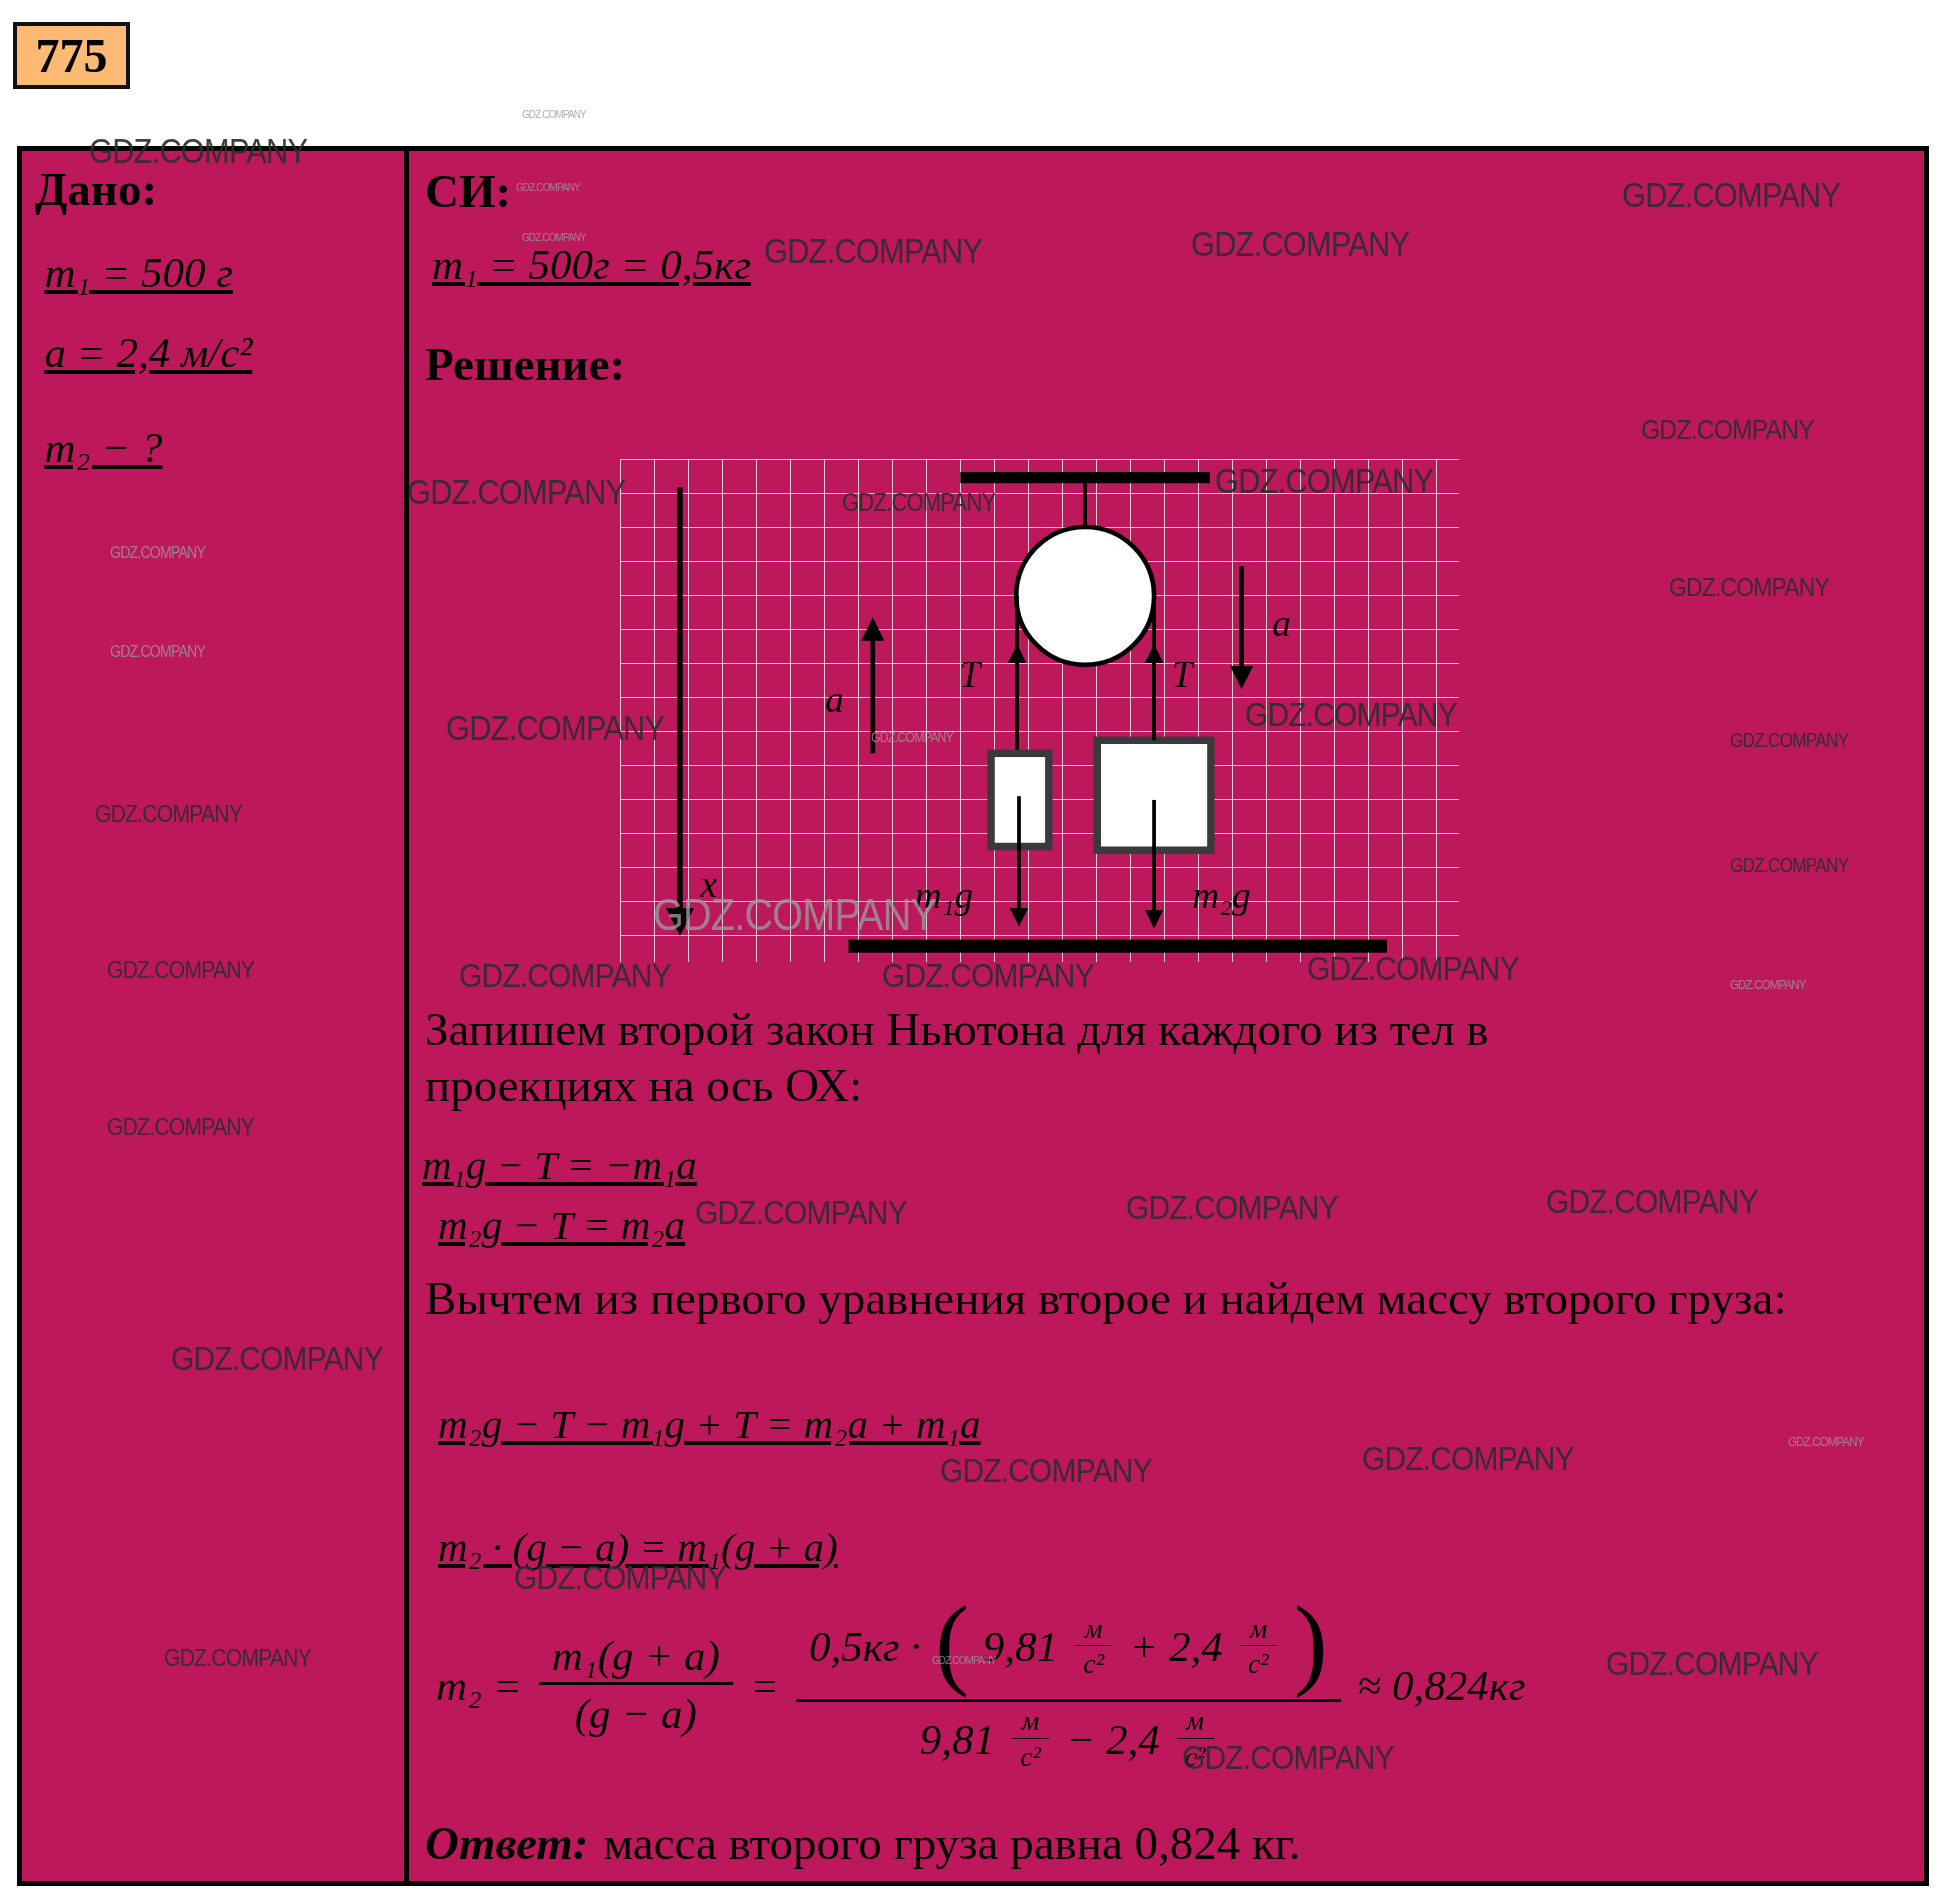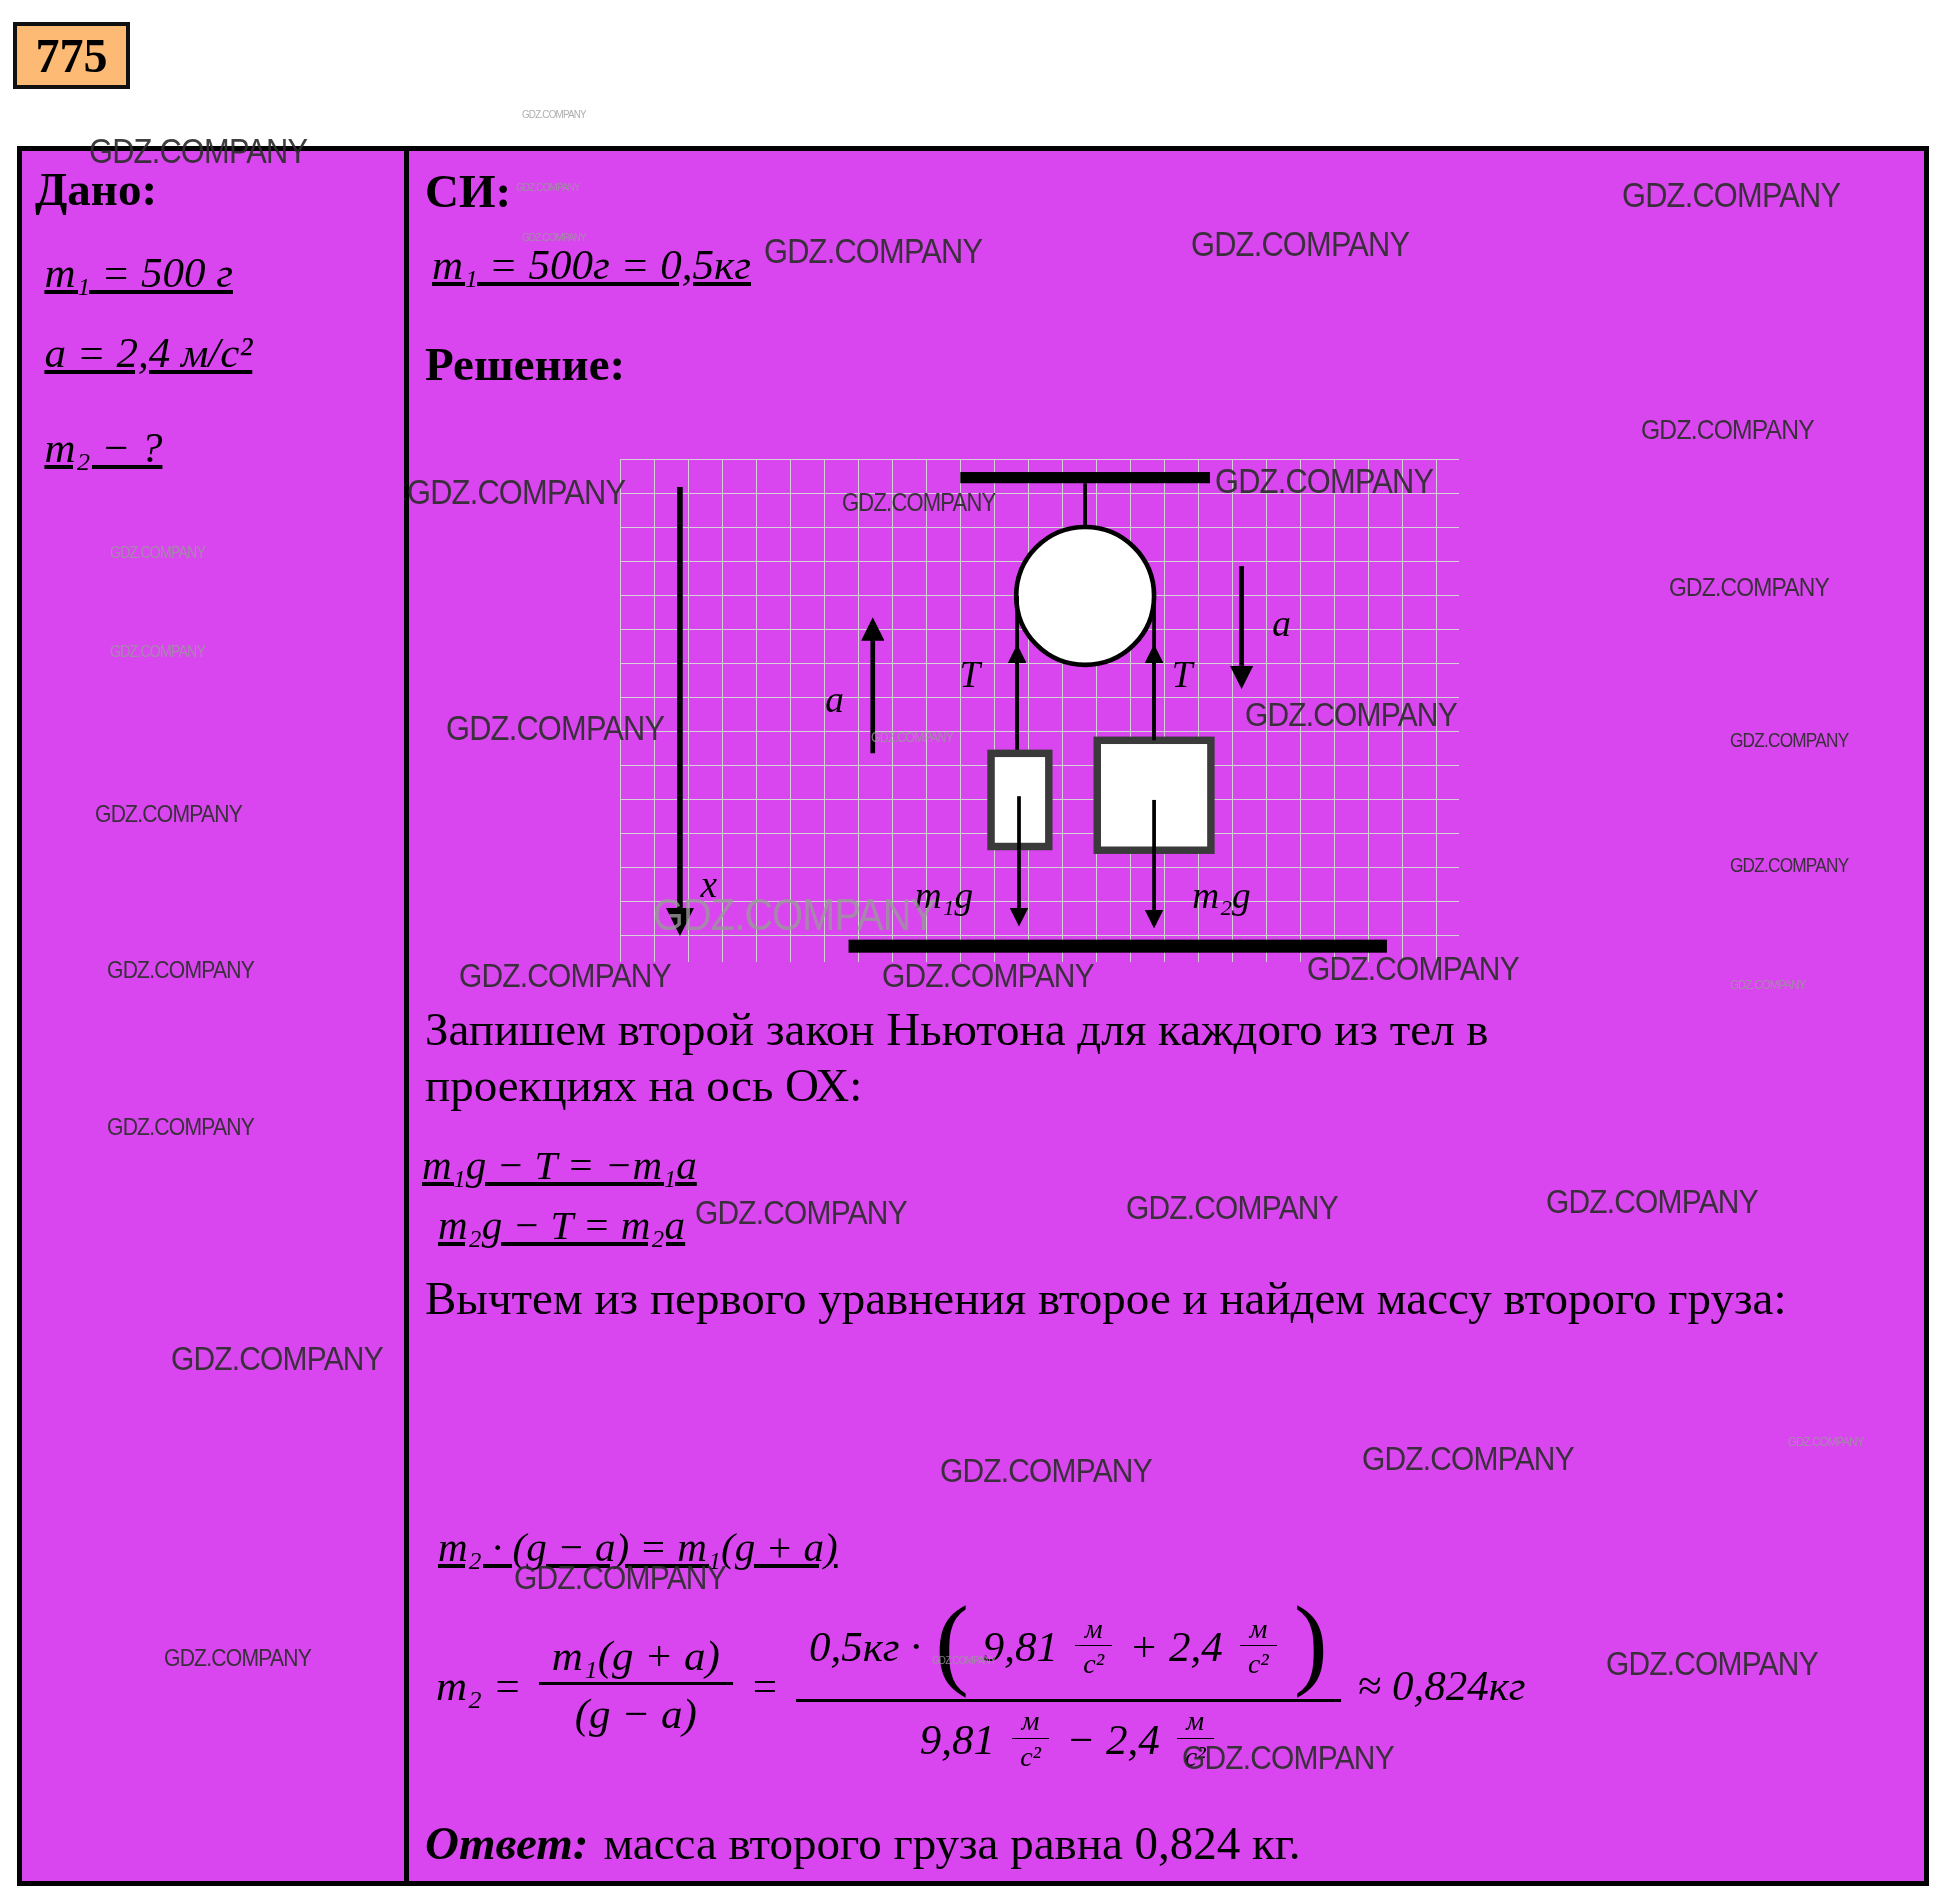--- a/index.html
+++ b/index.html
@@ -8,21 +8,21 @@
     font-family:"Liberation Serif","DejaVu Serif",serif;color:#000;
   }
   
   .problem-box{
     position:absolute;left:13px;top:22.4px;border:4.7px solid #111;
     padding:1.9px 18.6px;font-size:48px;font-weight:bold;background:#fdba74;
   }
   
   .sheet{
     position:absolute;left:17px;top:146px;width:1902px;height:1730px;
-    border:5.6px solid #000;background:#d946ef;
+    border:5.6px solid #000;background:#be185d;
   }
   .divider{position:absolute;left:382px;top:0;bottom:0;width:4.7px;background:#000;}
   .abs{position:absolute;}
   .heading{font-weight:bold;font-size:47px;}
   .math{font-style:italic;font-size:43px;white-space:nowrap;text-decoration:underline;}
   .para{font-size:47px;line-height:1.2;}
   
   #given-heading{left:13px;top:11.2px;}
   #g1{left:22.4px;top:97px;}
   #g2{left:22.4px;top:177px;}
@@ -125,20 +125,21 @@
       <text x="614" y="482" font-size="38">m₂g</text>
 
       <rect x="245" y="516" width="578" height="14" fill="#000"></rect>
     </svg>
   </div>
 
   <div class="abs para" id="para1">Запишем второй закон Ньютона для каждого из тел в проекциях на ось ОХ:</div>
   <div class="abs math" id="eq1">m₁g − T = −m₁a</div>
   <div class="abs math" id="eq2">m₂g − T = m₂a</div>
   <div class="abs para" id="para2">Вычтем из первого уравнения второе и найдем массу второго груза:</div>
+  <div class="abs math" id="eq3">m₂g − T − m₁g + T = m₂a + m₁a</div>
   <div class="abs math" id="eq5">m₂ · (g − a) = m₁(g + a)</div>
 
   <div class="abs final-row" id="final">
     <span>m₂ =</span>
     <span class="frac">
       <span class="fnum">m₁(g + a)</span>
       <span class="fden">(g − a)</span>
     </span>
     <span>=</span>
     <span class="frac">

